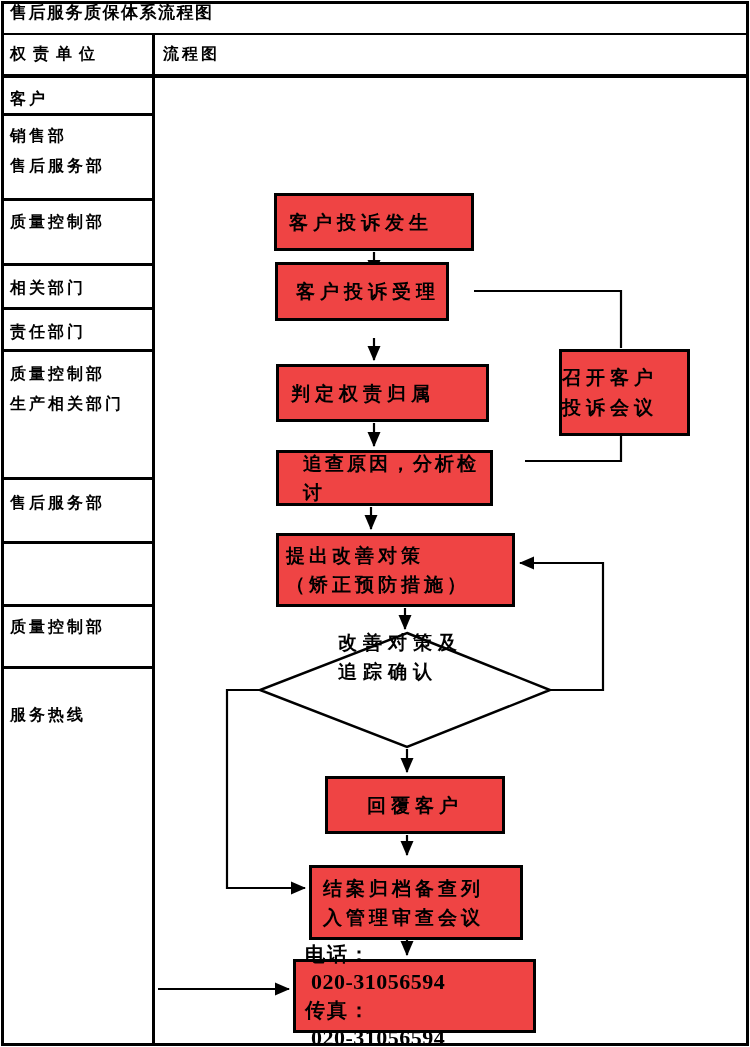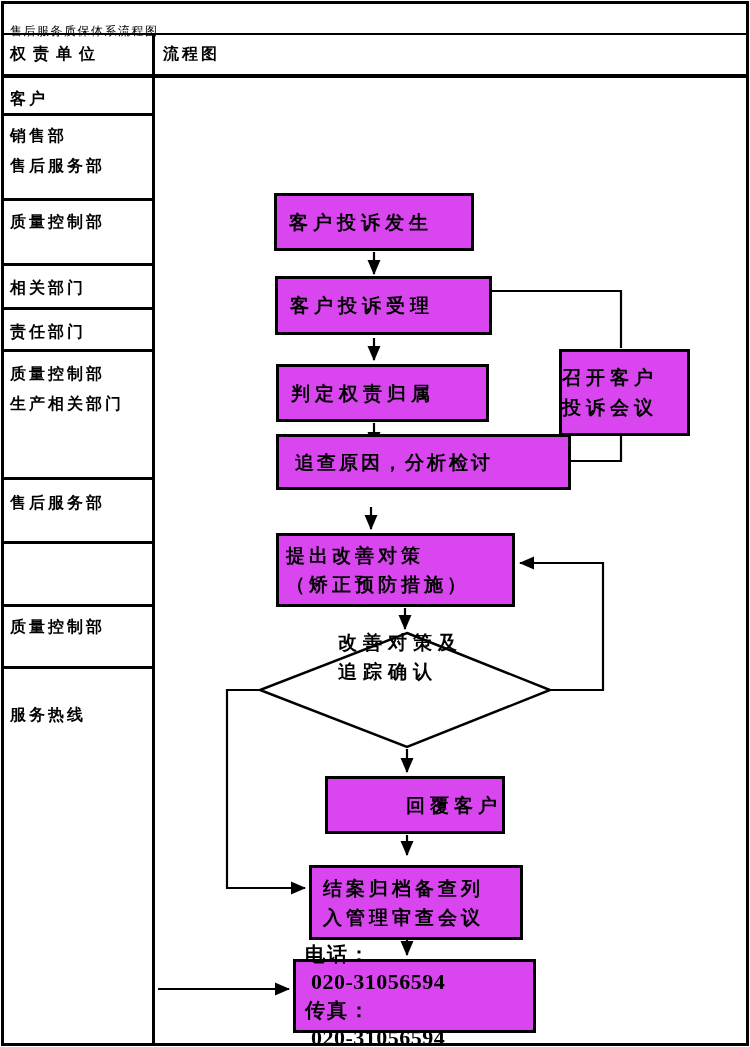--- a/index.html
+++ b/index.html
@@ -10,44 +10,44 @@
 
   
   .outer-border { position:absolute; left:1px; top:1px; width:748px; height:1045px;
                   border:3px solid #000; }
   .hline { position:absolute; background:#000; }
   .title-line  { left:2px; top:33px; width:746px; height:2px; }
   .header-line { left:2px; top:74px; width:746px; height:4px; }
   .rowline { position:absolute; left:2px; width:151px; height:3px; background:#000; }
   .vdivider { position:absolute; left:152px; top:33px; width:3px; height:1011px; background:#000; }
 
-  .title-cell { position:absolute; left:10px; top:23px; font-size:12px; font-weight:400;
+  .title-cell { position:absolute; left:10px; top:1px; font-size:17px; font-weight:700;
                 letter-spacing:1.5px; }
   .hcell { position:absolute; top:44px; font-size:16px; font-weight:700; }
   .hcell.left  { left:10px;  letter-spacing:7px; }
   .hcell.right { left:163px; letter-spacing:3px; }
 
   .rowcell { position:absolute; left:10px; width:140px; font-size:16px; font-weight:700;
              letter-spacing:3px; line-height:30px; }
   .rowcell span { display:block; }
 
   
   svg.flow { position:absolute; left:0; top:0; width:750px; height:1047px; }
 
-  .fbox { position:absolute; background:#d946ef; border:3px solid #000;
+  .fbox { position:absolute; background:#ef4444; border:3px solid #000;
           display:flex; flex-direction:column; justify-content:center;
           font-size:19px; font-weight:700; letter-spacing:5px; line-height:29px; }
   .fbox span { display:block; }
   .b1 { left:274px; top:193px; width:200px; height:58px; padding-left:12px; }
-  .b2 { left:275px; top:276px; width:217px; height:59px; padding-left:12px; }
+  .b2 { left:275px; top:262px; width:174px; height:59px; padding-left:12px;align-items:center; }
   .b3 { left:276px; top:364px; width:213px; height:58px; padding-left:12px; }
-  .b4 { left:276px; top:434px; width:295px; height:56px; padding-left:16px; letter-spacing:3px; }
+  .b4 { left:276px; top:450px; width:217px; height:56px; padding-left:24px; letter-spacing:3px; }
   .b5 { left:276px; top:533px; width:239px; height:74px; padding-left:7px; letter-spacing:4px; }
   .bside { left:559px; top:349px; width:131px; height:87px; line-height:30px; }
-  .b6 { left:325px; top:776px; width:180px; height:58px; align-items:flex-end; padding-left:0; }
+  .b6 { left:325px; top:776px; width:180px; height:58px; align-items:center; padding-left:0; }
   .b7 { left:309px; top:865px; width:214px; height:75px; padding-left:11px; letter-spacing:4px; }
   .bphone { left:293px; top:959px; width:243px; height:74px; padding-left:9px;
             line-height:28px; letter-spacing:2px; font-size:20px; }
   .bphone .num { font-family:Liberation Serif, serif; font-size:22px;
                  letter-spacing:0.5px; margin-left:6px; }
   .phone-line { display:flex; align-items:baseline; }
 
   .diamond-text { position:absolute; left:338px; top:628px; font-size:19px; font-weight:700;
                   letter-spacing:6px; line-height:29px; }
   .diamond-text span { display:block; }

